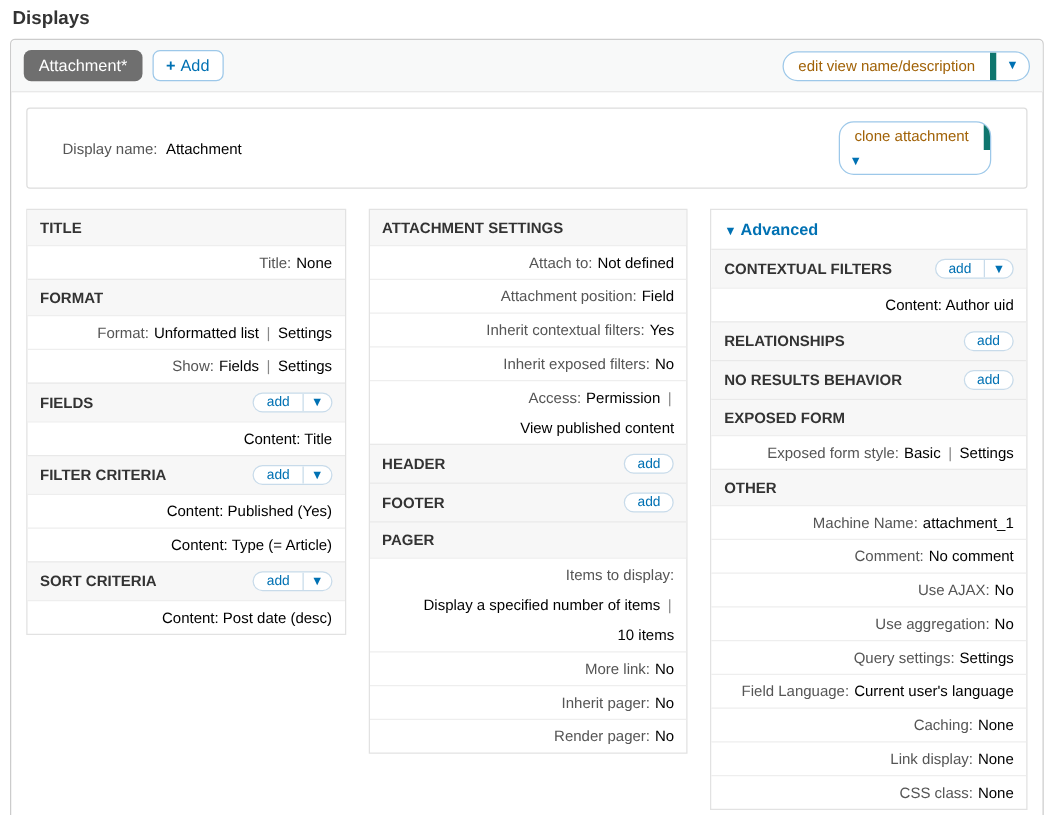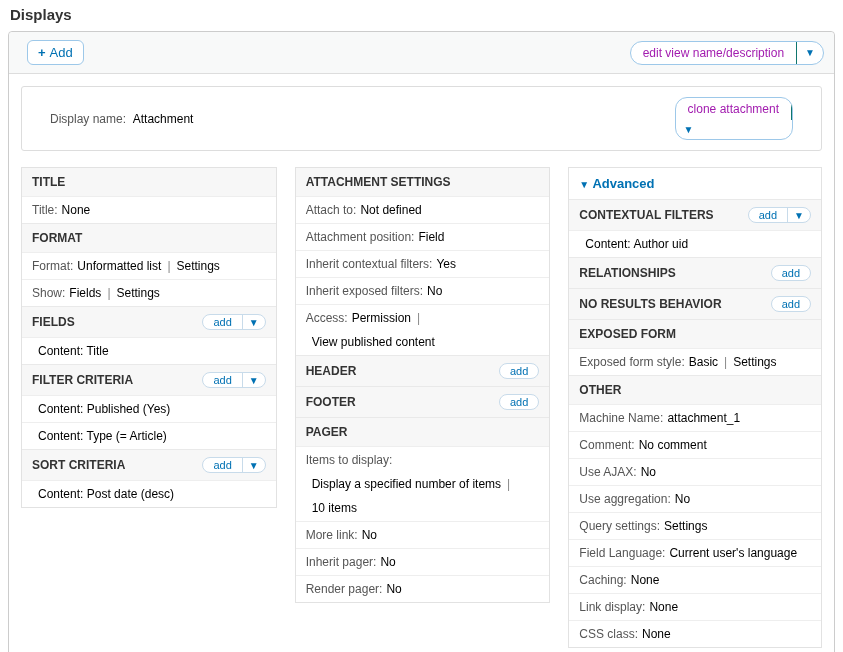--- a/index.html
+++ b/index.html
@@ -5,53 +5,54 @@
   * { box-sizing: border-box; margin: 0; padding: 0; }
   body { font-family: "Lucida Grande", "Lucida Sans Unicode", Arial, sans-serif; font-size: 12px; color: #333; padding: 4px 8px; background: #fff; }
   a, .link { color: #000000; cursor: pointer; text-decoration: none; }
   .heading { font-size: 15px; font-weight: bold; margin: 2px 0 8px 2px; }
   .outer-box { border: 1px solid #ccc; border-radius: 4px; }
   .topbar { display: flex; align-items: center; padding: 8px 10px; border-bottom: 1px solid #ddd; background: #f8f9f9; border-radius: 4px 4px 0 0; }
   .tab-pill { background: #6f6f6f; color: #fff; border-radius: 6px; padding: 5px 12px; font-size: 13px; display: inline-block; }
   .btn { border: 1px solid #9dc8e9; border-radius: 6px; padding: 4px 10px; background: #fff; color: #0071b3; cursor: pointer; font-size: 13px; display: inline-flex; align-items: center; margin-left: 8px; }
   .btn .plus { font-weight: bold; margin-right: 4px; }
   .right-split { margin-left: auto; display: inline-flex; align-items: stretch; border: 1px solid #9dc8e9; border-radius: 12px; overflow: hidden; background: #fff; }
-  .right-split .main { padding: 4px 12px; color: #a21caf; border-right: 1px solid #0f766e; font-size: 12px; text-align: right; }
+  .right-split .main { padding: 4px 12px; color: #a16207; border-right: 5px solid #0f766e; font-size: 12px; text-align: right; }
   .right-split .caret { padding: 4px 8px; color: #0071b3; display: flex; align-items: center; }
   .caret-sym { font-size: 10px; }
   .body { padding: 12px; }
   .section-title { color: #0071b3; font-weight: bold; font-size: 14px; margin: 4px 0 10px 0; }
   .section-title .tri { display: inline-block; margin-right: 4px; color: #0071b3; font-size: 10px; }
   .inner-box { border: 1px solid #ddd; border-radius: 3px; padding: 10px 28px; display: flex; align-items: center; }
   .display-name-lbl { color: #555; }
   .cols { display: flex; gap: 18px; margin-top: 16px; align-items: flex-start; }
   .col { flex: 1; border: 1px solid #e2e2e2; }
   .col3 { flex: 1; }
   .bucket-head { background: #f7f7f7; padding: 7px 10px; font-weight: bold; font-size: 12px; display: flex; align-items: center; border-top: 1px solid #e9e9e9; }
   .col > .bucket-head:first-child { border-top: none; }
   .pill-add { margin-left: auto; display: inline-flex; align-items: stretch; border: 1px solid #c8dbea; border-radius: 11px; overflow: hidden; background: #fff; font-weight: normal; }
   .pill-add .m { padding: 1px 10px; color: #0071b3; font-size: 11px; }
   .pill-add .c { border-left: 1px solid #c8dbea; padding: 1px 6px; color: #0071b3; display: flex; align-items: center; }
   .pill-add.no-caret .m { border-right: none; }
-  .row { padding: 6px 10px; border-top: 1px solid #eee; font-size: 12px; display: flex; flex-wrap: wrap; align-items: center; gap: 4px; }
+  .row { padding: 6px 10px; border-top: 1px solid #eee; font-size: 12px; display: flex; flex-wrap: wrap; align-items: center; gap: 4px; justify-content: flex-end; }
   .row.indent .link:first-child { margin-left: 6px; }
   .lbl { color: #555; }
   .sep { color: #888; margin: 0 2px; }
   .adv-title { color: #0071b3; font-weight: bold; font-size: 13px; padding: 8px 10px; }
   .col3 .bucket-head { display: flex; align-items: center; }
   .col3 .row { border-top: 1px solid #eee; }
   .col3-wrap { border: 1px solid #e2e2e2; }
 </style>
 </head>
 <body>
 
 <div class="heading">Displays</div>
 
 <div class="outer-box">
   <div class="topbar">
+    <span class="tab-pill">Attachment*</span>
     <span class="btn">
       <span class="plus">+</span>
       <span>Add</span>
     </span>
     <span class="right-split">
       <span class="main">edit view name/description</span>
       <span class="caret">
           <span class="caret-sym">▼</span>
         </span>
     </span>

